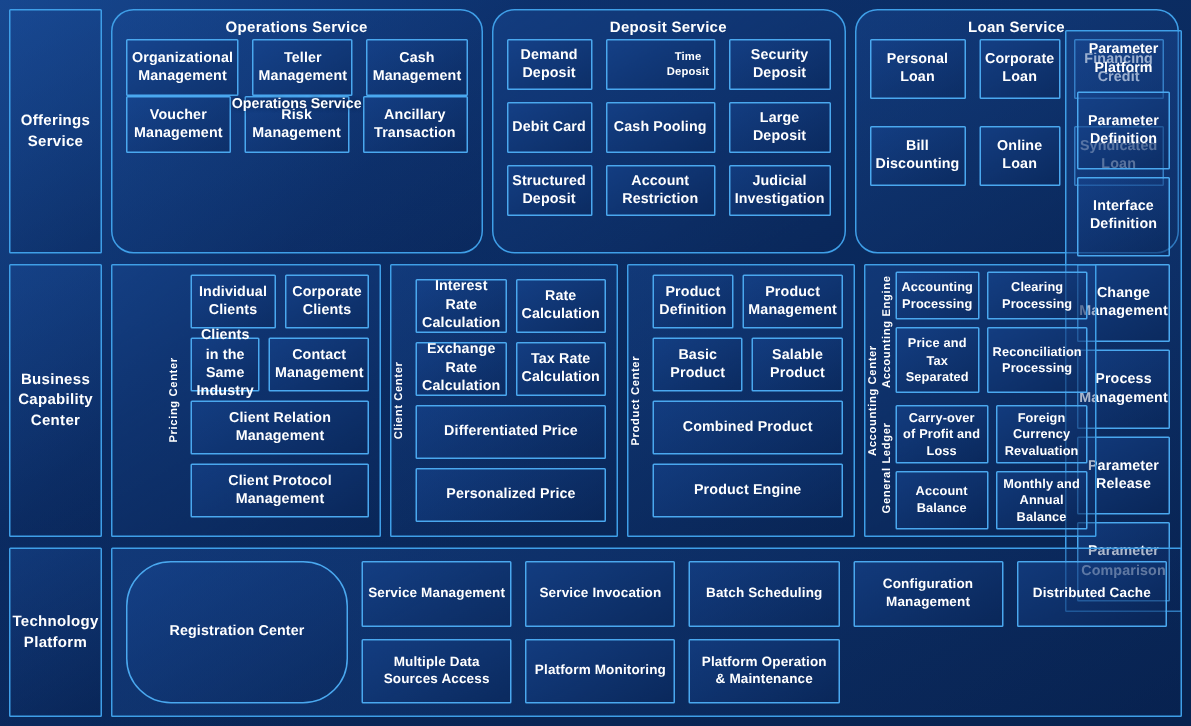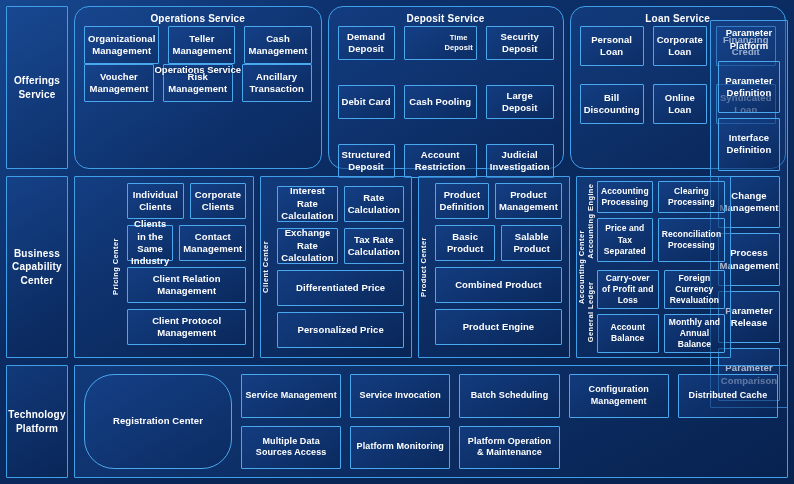--- a/index.html
+++ b/index.html
@@ -47,21 +47,21 @@
     writing-mode:vertical-rl;transform:rotate(180deg);
     font-size:7.5px;font-weight:bold;letter-spacing:.4px;
     display:flex;align-items:center;justify-content:center;
     white-space:nowrap;
   }
 
   
   #band-offerings{height:163px;}
   .svc-group{flex:1;display:flex;flex-direction:column;border-radius:15px;}
   .svc-body{flex:1;padding:0 9px 9px;display:flex;flex-direction:column;}
-  .grid3{display:grid;grid-template-columns:repeat(3,1fr);gap:25px 9px;}
+  .grid3{display:grid;grid-template-columns:repeat(3,1fr);gap:8px 9px;}
   #grp-operations .grid3{grid-template-rows:38px 38px;}
   #grp-operations .opsgrid-wrap{position:relative;}
   .ghost-label{
     position:absolute;left:0;right:0;top:38px;text-align:center;
     font-size:9.5px;font-weight:bold;pointer-events:none;
     text-shadow:0 0 3px rgba(8,30,70,.9);
   }
   #grp-operations .row2{}
   #grp-deposit .grid3, #grp-loan .grid3{grid-template-rows:repeat(3,34px);}
   #grp-loan .grid3{grid-template-rows:40px 40px;gap:18px 9px;}

